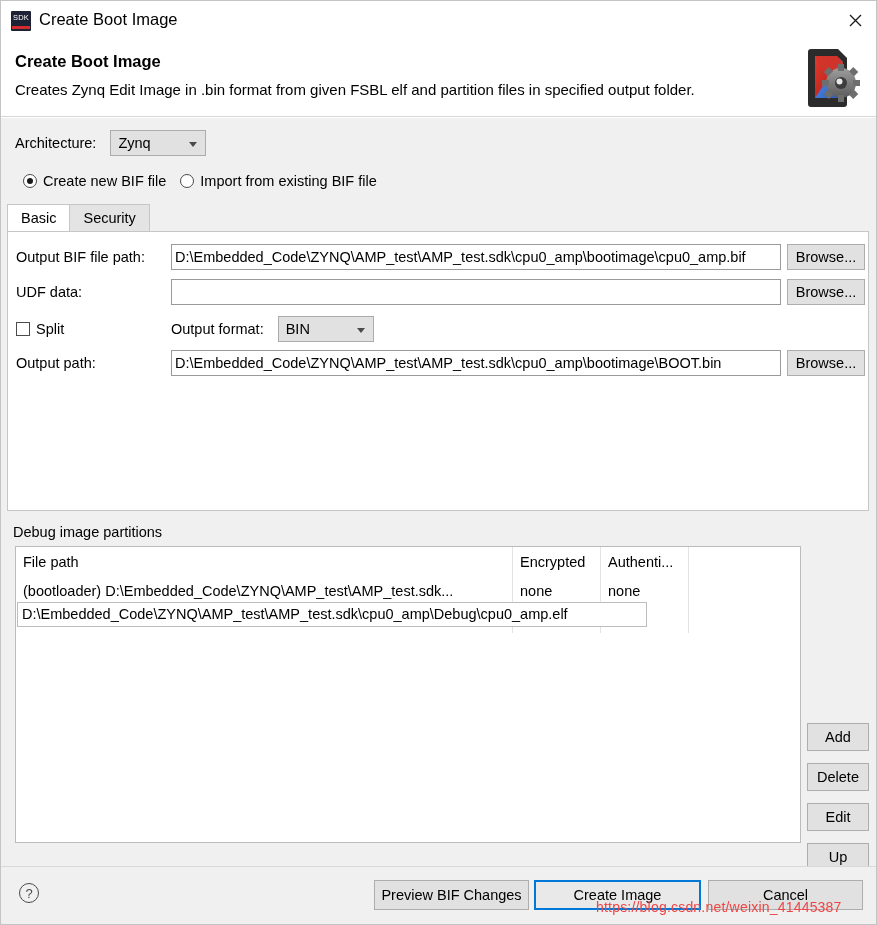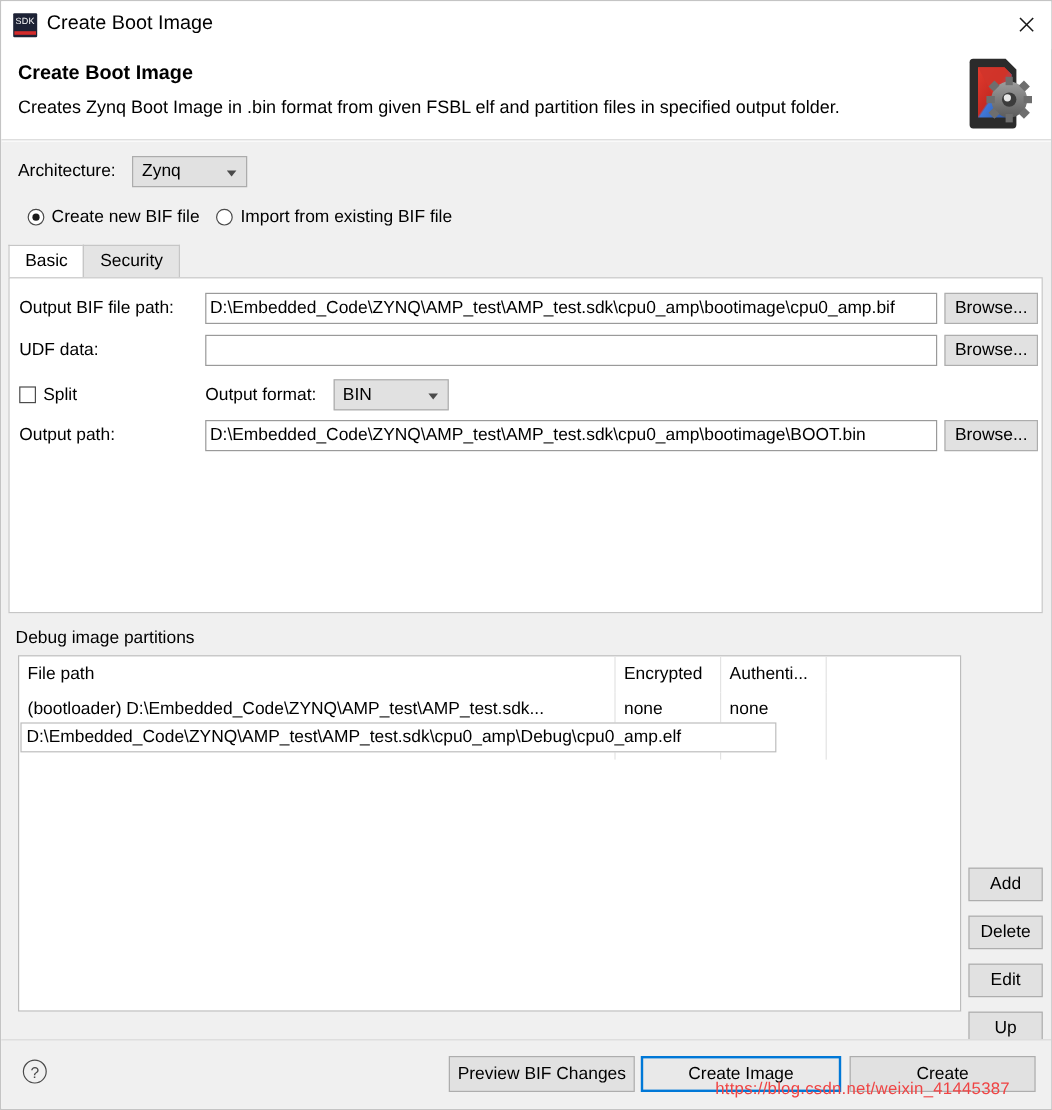--- a/index.html
+++ b/index.html
@@ -246,21 +246,21 @@
     <div class="title-text">Create Boot Image</div>
     <div class="close-btn">
       <svg width="13" height="13" viewBox="0 0 13 13">
           <path d="M1 1 L12 12 M12 1 L1 12" stroke="#1a1a1a" stroke-width="1.3" fill="none"></path>
         </svg>
     </div>
   </div>
 
   <div class="header">
     <div class="header-title">Create Boot Image</div>
-    <div class="header-desc">Creates Zynq Boot Image in .bin format from given FSBL elf and partition files in specified output folder.</div>
+    <div class="header-desc">Creates Zynq Edit Image in .bin format from given FSBL elf and partition files in specified output folder.</div>
     <div class="header-icon">
       <svg width="66" height="66" viewBox="0 0 66 66">
         <defs>
           <linearGradient id="sdg" x1="0" y1="0" x2="1" y2="1">
             <stop offset="0%" stop-color="#e23b2e"></stop>
               <stop offset="48%" stop-color="#c62a22"></stop>
             <stop offset="52%" stop-color="#3f78d8"></stop>
               <stop offset="100%" stop-color="#2a55a8"></stop>
           </linearGradient>
           <linearGradient id="gg" x1="0" y1="0" x2="0" y2="1">
@@ -387,18 +387,18 @@
     </div>
 
   </div>
 
   <div class="footer">
     <div class="help-icon">
       <span>?</span>
     </div>
     <div class="btn" id="btn-preview">Preview BIF Changes</div>
     <div class="btn" id="btn-create">Create Image</div>
-    <div class="btn" id="btn-cancel">Create</div>
+    <div class="btn" id="btn-cancel">Cancel</div>
   </div>
 
   <div class="watermark">https://blog.csdn.net/weixin_41445387</div>
 
 </div>
 
 </body></html>

